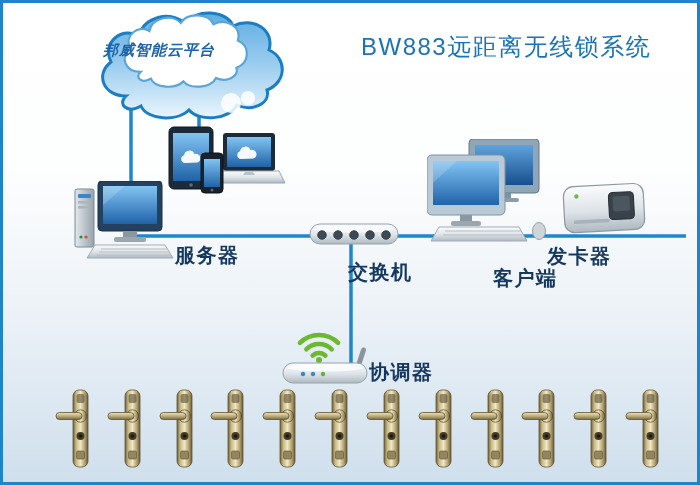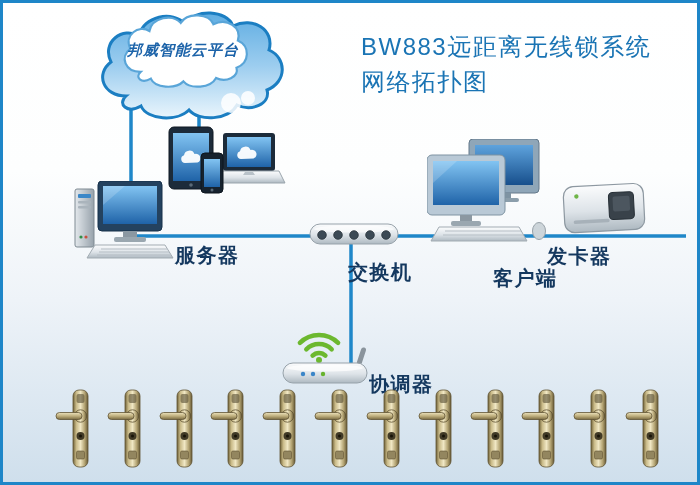--- a/index.html
+++ b/index.html
@@ -9,33 +9,33 @@
     border:3px solid #1e86c8;
     background:linear-gradient(180deg,#ffffff 0%,#fdfefe 35%,#eef3f8 62%,#dbe7f1 85%,#cfdfec 100%);
   }
   .abs { position:absolute; }
   .wires { position:absolute; left:0; top:0; }
   .title {
     position:absolute; left:358px; top:27px; width:330px;
     font-size:24px; line-height:1.45; color:#1a74b4; letter-spacing:1.5px;
   }
   .cloud-label {
-    position:absolute; left:100px; top:38px; width:160px; text-align:center;
+    position:absolute; left:100px; top:38px; width:160px; text-align:left;
     font-family:"DejaVu Serif", serif; font-style:italic; font-weight:bold;
     font-size:15px; color:#1c63a9; letter-spacing:1px;
   }
   .node-label {
     position:absolute; font-weight:bold; font-size:20px; color:#14385f;
     letter-spacing:1.5px; white-space:nowrap;
   }
   .lbl-server      { left:172px; top:239px; }
   .lbl-switch      { left:345px; top:240px;margin-top:16px; }
   .lbl-client      { left:490px; top:240px;margin-top:22px; }
   .lbl-card-issuer { left:544px; top:240px; }
-  .lbl-coordinator { left:366px; top:368px;text-align:center; }
+  .lbl-coordinator { left:366px; top:356px;text-align:center; }
   .lock-row {
     position:absolute; left:52px; top:386px; width:606px; height:80px;
     display:flex; justify-content:space-between;
   }
 </style>
 </head>
 <body>
 
 <svg width="0" height="0" style="position:absolute" aria-hidden="true">
   <defs>
@@ -96,21 +96,20 @@
     <circle cx="167" cy="90" r="7" fill="#ffffff" opacity="0.85"></circle>
     <path d="M45,88 C22,88 14,66 30,54 C20,34 42,18 58,28 C62,8 92,2 104,16
              C114,0 146,2 152,18 C172,8 194,22 188,42 C206,50 206,74 186,82
              C190,96 170,104 156,97 C148,112 118,114 108,102 C96,114 66,112 60,98
              C46,106 36,96 45,88 Z" transform="translate(29,4) scale(0.68)" fill="#ffffff" stroke="#59a5d8" stroke-width="3.2"></path>
   </svg>
   <div class="cloud-label">邦威智能云平台</div>
 
   <div class="title">
     <div>BW883远距离无线锁系统</div>
-    <div>网络拓扑图</div>
   </div>
 
   <svg class="abs" style="left:158px;top:120px" width="126" height="76" viewBox="0 0 126 76">
     <g>
       <rect x="62" y="10" width="52" height="38" rx="3" fill="#1c2b3a"></rect>
       <rect x="66" y="14" width="44" height="30" fill="url(#screenGrad)"></rect>
       <path d="M80,36 a4,4 0 0 1 -1,-7.8 a5.5,5.5 0 0 1 10.5,-1.2 a4.5,4.5 0 0 1 3,8.5 z" fill="#ffffff" opacity="0.95"></path>
       <polygon points="58,48 118,48 124,60 52,60" fill="url(#metalGrad)" stroke="#9aa5ad" stroke-width="1"></polygon>
       <polygon points="84,49 92,49 94,52 82,52" fill="#b9c2c9"></polygon>
     </g>

